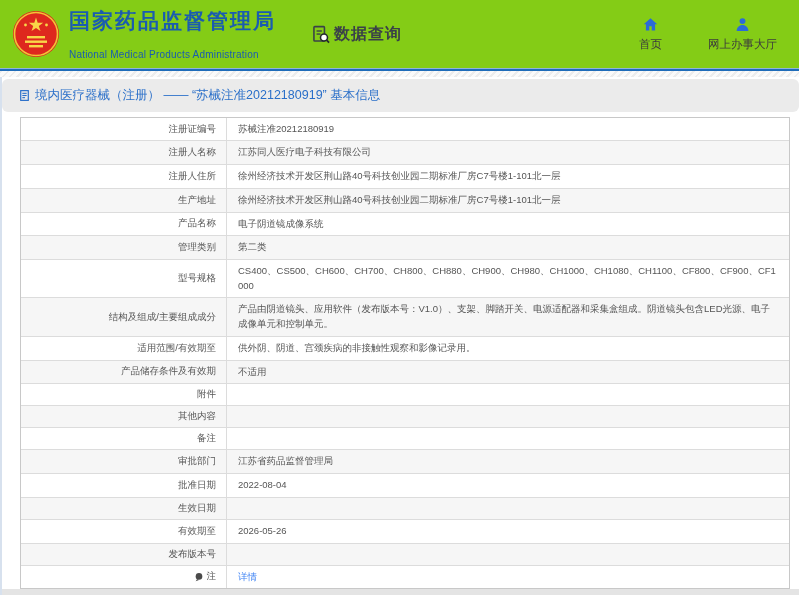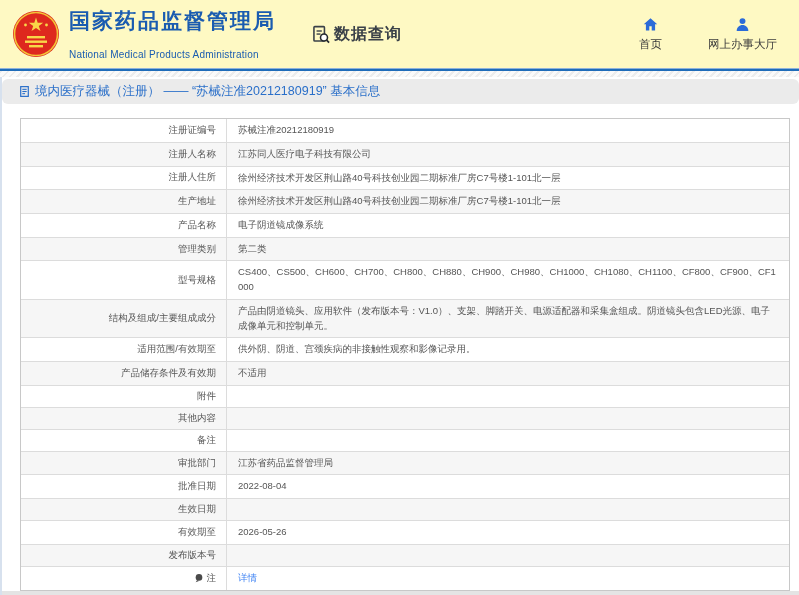--- a/index.html
+++ b/index.html
@@ -1,21 +1,21 @@
 <!DOCTYPE html>
 <html><head>
 <meta charset="utf-8">
 <style>
   * { margin:0; padding:0; box-sizing:border-box; }
   body { width:799px; height:595px; overflow:hidden; background:#fff;
          font-family:"Liberation Sans","DejaVu Sans",sans-serif; }
   .page { width:799px; height:595px; position:relative; background:#fff; }
 
   
-  .header { height:68px; display:flex; align-items:center; padding:0 16px 0 12px; background:#fef9c3; }
+  .header { height:68px; display:flex; align-items:center; padding:0 16px 0 12px; background:#84cc16; }
   .logo { width:48px; height:48px; flex:0 0 48px; }
   .brand { margin-left:9px; }
   .brand-title { font-size:21px; font-weight:bold; color:#1a5cb0; letter-spacing:2px; line-height:1.2; }
   .brand-sub { font-size:10px; color:#1a5cb0; margin-top:16px; letter-spacing:.2px; }
   .dataquery { display:flex; align-items:center; margin-left:34px; cursor:pointer; }
   .dataquery svg { width:21px; height:21px; }
   .dataquery-label { font-size:16px; color:#3a4148; font-weight:600; margin-left:3px; letter-spacing:1px; }
   .spacer { flex:1; }
   .nav { display:flex; gap:46px; margin-right:6px; }
   .nav-item { display:flex; flex-direction:column; align-items:center; cursor:pointer; }
@@ -25,21 +25,21 @@
   
   .blue-line { height:3px; background:#1f6cb9; border-top:1px solid #8fb3da; }
   .hatch { height:6px; background:repeating-linear-gradient(135deg,#ececec 0 2px,#fafafa 2px 5px); }
 
   
   .lower { height:518px; border-left:2px solid #d7e1ee; display:flex; flex-direction:column; background:#fff; }
   .breadcrumb { margin-top:2px; background:#ebebeb; height:34px; display:flex; align-items:center;
                 padding-left:16px; color:#2a6fc9; font-size:12.5px;border-radius:6px; }
   .breadcrumb svg { width:13px; height:13px; margin-right:4px; flex:0 0 13px; }
 
-  .content { flex:1; background:#fff; padding:14px 9px 0 18px; }
+  .content { flex:1; background:#fff; padding:5px 9px 0 18px; }
 
   
   .info-table { border:1px solid #c8c8c8; width:100%; }
   .row { display:flex; background:#fff; border-bottom:1px solid #dcdcdc; min-height:22px; }
   .row:last-child { border-bottom:none; }
   .row:nth-child(even) { background:#f6f6f6; }
   .cell-label { width:206px; flex:0 0 206px; border-right:1px solid #dcdcdc;
                 display:flex; align-items:center; justify-content:flex-end; gap:3px;
                 padding:4px 10px; font-size:9.5px; color:#555; text-align:right; }
   .cell-value { flex:1; display:flex; align-items:center; padding:4px 11px;

